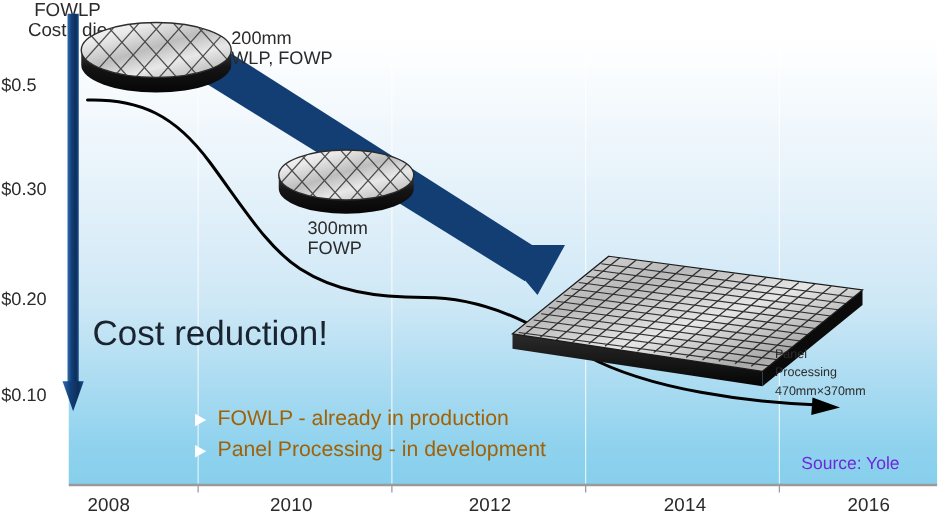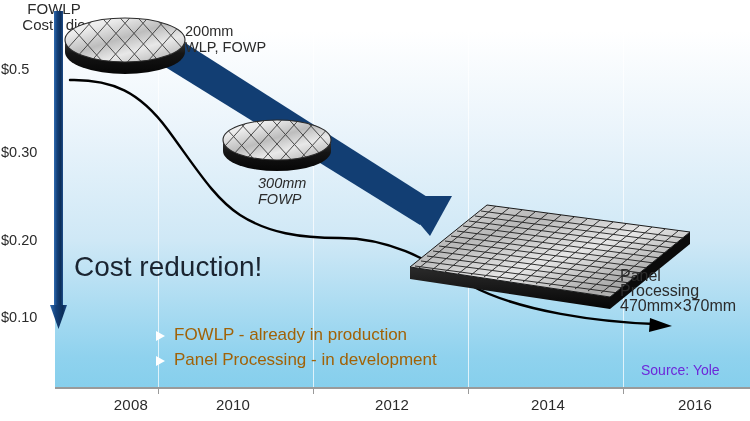--- a/index.html
+++ b/index.html
@@ -29,22 +29,22 @@
   #ylabels{position:absolute;left:0;top:0;width:55px;height:421px;border-radius:15px;}
   
   #axis-title{
     position:absolute;left:0px;top:1px;width:108px;text-align:center;
     font-size:15px;color:#2b2b2b;line-height:16px;
   }
   #axis-title .l2{display:block;}
   
   .callout{position:absolute;font-size:14.5px;color:#2b2b2b;line-height:16px;}
   #label-200{left:185px;top:23px;width:110px;}
-  #label-300{left:258px;top:175px;width:92px;font-style:italic;}
-  #label-panel{left:620px;top:268px;width:128px;font-size:16px;line-height:15px;}
+  #label-300{left:246px;top:175px;width:92px;}
+  #label-panel{left:620px;top:276px;width:128px;font-size:10px;line-height:15px;}
   #cost-reduction{
     position:absolute;left:74px;top:251px;font-size:28px;color:#1a2430;
     font-family:"Liberation Sans", sans-serif;
   }
   #source{
     position:absolute;left:641px;top:362px;font-size:14px;color:#6d28d9;
   }
   
   #bullets{position:absolute;left:156px;top:322px;width:430px;color:#ffffff;}
   .bullet{display:flex;align-items:baseline;gap:9px;font-size:17px;line-height:25px;color:#a16207;}
@@ -78,21 +78,21 @@
     <div class="ylabel" style="top:232px;">$0.20</div>
     <div class="ylabel" style="top:309px;">$0.10</div>
   </div>
 
   <div id="x-axis"></div>
   <div class="xtick" style="left:158px;"></div>
   <div class="xtick" style="left:313px;"></div>
   <div class="xtick" style="left:468px;"></div>
   <div class="xtick" style="left:623px;"></div>
 
-  <div class="xlabel" style="left:103px;text-align:right;">2008</div>
+  <div class="xlabel" style="left:87px;">2008</div>
   <div class="xlabel" style="left:233px;">2010</div>
   <div class="xlabel" style="left:392px;">2012</div>
   <div class="xlabel" style="left:548px;">2014</div>
   <div class="xlabel" style="left:695px;">2016</div>
 
   <svg id="overlay" width="750" height="421" viewBox="0 0 750 421">
     <defs>
 
       <linearGradient id="gradDownArrow" x1="0" y1="0" x2="1" y2="0">
         <stop offset="0%" stop-color="#2f6bb0"></stop>

